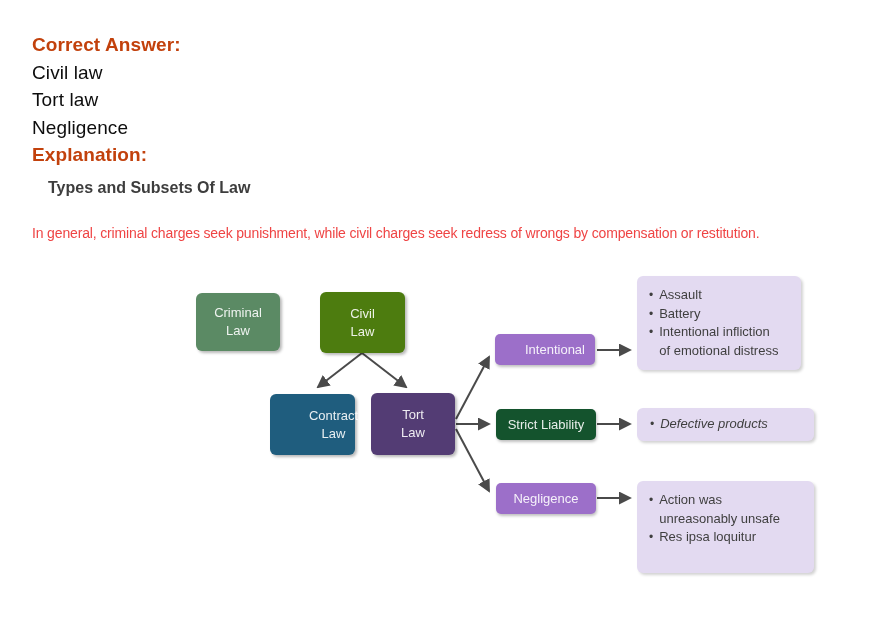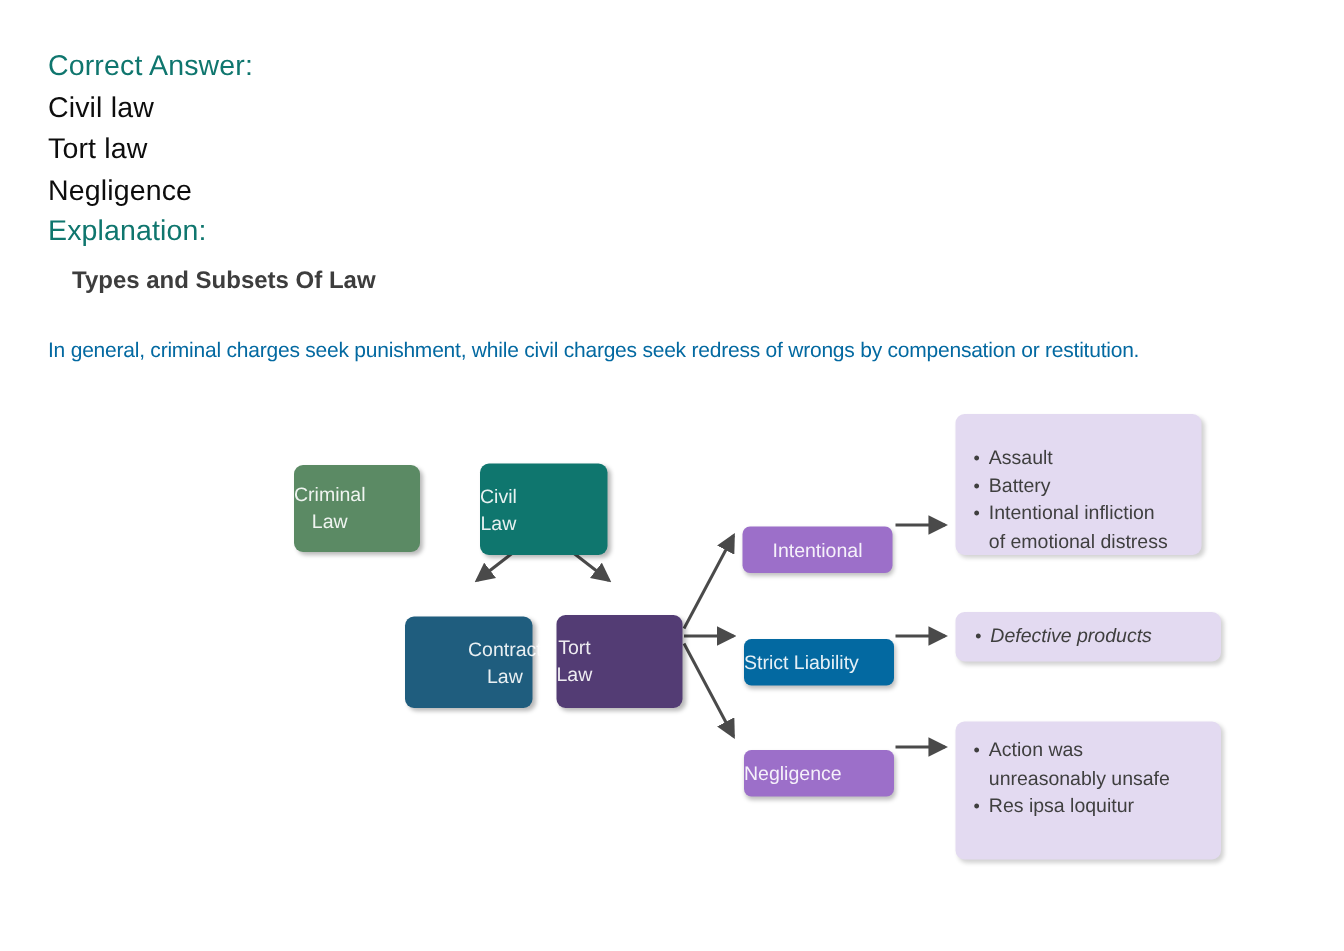--- a/index.html
+++ b/index.html
@@ -9,41 +9,40 @@
     width: 896px; height: 634px; position: relative; overflow: hidden;
   }
   .page { position: absolute; inset: 0; background: #ffffff; }
 
   
   .answer-block {
     position: absolute; left: 32px; top: 31px;
     font-size: 19px; line-height: 27.5px; color: #0d0d0d;
     letter-spacing: 0.1px;
   }
-  .answer-block .h-bold { font-weight: 400; color: #0f766e; }
+  .answer-block .h-bold { font-weight: 700; color: #c2410c; }
 
   .article-title {
     position: absolute; left: 32px; top: 179px;
     font-size: 16px; font-weight: 700; color: #3d3d3d; margin-left: 16px;
   }
   .intro {
     position: absolute; left: 32px; top: 225px; width: 840px;
-    font-size: 14px; color: #0369a1; letter-spacing: -0.15px;
+    font-size: 14px; color: #ef4444; letter-spacing: -0.15px;
   }
 
   
   .diagram { position: absolute; inset: 0; }
   .edges { position: absolute; left: 0; top: 0; width: 896px; height: 634px; pointer-events: none; }
 
   .node {
-    position: absolute; display: flex; align-items: center; justify-content: flex-start;
+    position: absolute; display: flex; align-items: center; justify-content: center;
     border-radius: 6px; color: rgba(255,255,255,0.9);
     font-size: 13px; line-height: 18px; text-align: center;
     box-shadow: 2px 2px 3px rgba(0,0,0,0.28);
-    margin-top: 17px;
   }
   .node .lbl { white-space: pre-line; }
 
   .node-criminal   { left: 196px; top: 293px; width: 84px;  height: 58px; }
   .node-civil      { left: 320px; top: 292px; width: 85px;  height: 61px; }
   .node-contract   { left: 270px; top: 394px; width: 85px;  height: 61px; }
   .node-tort       { left: 371px; top: 393px; width: 84px;  height: 62px; }
 
   .node-small {
     border-radius: 5px; height: 31px; width: 100px;
@@ -51,21 +50,21 @@
   }
   .node-intentional { left: 495px; top: 334px; padding-left: 20px; }
   .node-strict      { left: 496px; top: 409px; }
   .node-negligence  { left: 496px; top: 483px; }
 
   .detail {
     position: absolute; border-radius: 6px;
     box-shadow: 2px 2px 3px rgba(0,0,0,0.18);
     color: #3f3f3f; font-size: 13px; line-height: 18.5px;
   }
-  .detail-1 { left: 637px; top: 276px; width: 164px; height: 94px; padding: 20px 8px 0 12px; }
+  .detail-1 { left: 637px; top: 276px; width: 164px; height: 94px; padding: 10px 8px 0 12px; }
   .detail-2 { left: 637px; top: 408px; width: 177px; height: 33px; display: flex; flex-direction: column; justify-content: center; padding-left: 13px; }
   .detail-3 { left: 637px; top: 481px; width: 177px; height: 92px; padding: 10px 20px 0 12px; }
 
   .bullet-row { display: flex; }
   .bullet-row::before { content: "\2022"; margin-right: 6px; font-size: 12px; }
   .bullet-row .bt { white-space: pre-line; }
 </style>
 </head>
 <body>
 
@@ -100,40 +99,40 @@
         <line x1="597" y1="424" x2="630" y2="424" marker-end="url(#arrow)"></line>
         <line x1="597" y1="498" x2="630" y2="498" marker-end="url(#arrow)"></line>
       </g>
     </svg>
 
     <div class="node node-criminal" style="background-color: rgb(91, 138, 100);">
       <span class="lbl">Criminal
 Law</span>
     </div>
 
-    <div class="node node-civil" style="background-color: #0f766e;">
+    <div class="node node-civil" style="background-color: #4d7c0f;">
       <span class="lbl">Civil
 Law</span>
     </div>
 
     <div class="node node-contract" style="background-color: rgb(31, 93, 126); padding-left: 42px;">
       <span class="lbl">Contract
 Law</span>
     </div>
 
     <div class="node node-tort" style="background-color: rgb(83, 60, 116);">
       <span class="lbl">Tort
 Law</span>
     </div>
 
     <div class="node node-small node-intentional" style="background-color: rgb(156, 111, 201);">
       <span class="lbl">Intentional</span>
     </div>
 
-    <div class="node node-small node-strict" style="background-color: #0369a1;">
+    <div class="node node-small node-strict" style="background-color: #14532d;">
       <span class="lbl">Strict Liability</span>
     </div>
 
     <div class="node node-small node-negligence" style="background-color: rgb(156, 111, 201);">
       <span class="lbl">Negligence</span>
     </div>
 
     <div class="detail detail-1" style="background-color: rgb(227, 218, 241);">
       <div class="bullet-row">
           <span class="bt">Assault</span>

